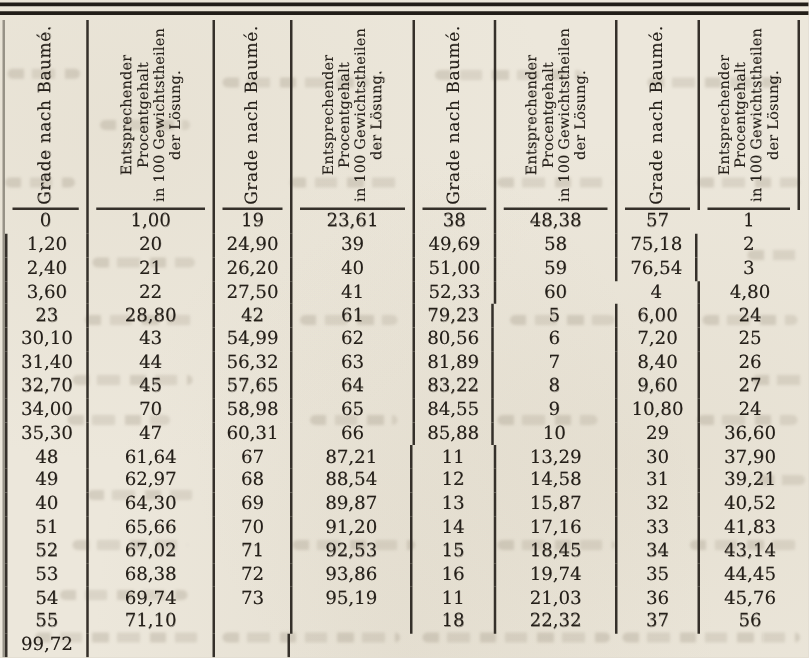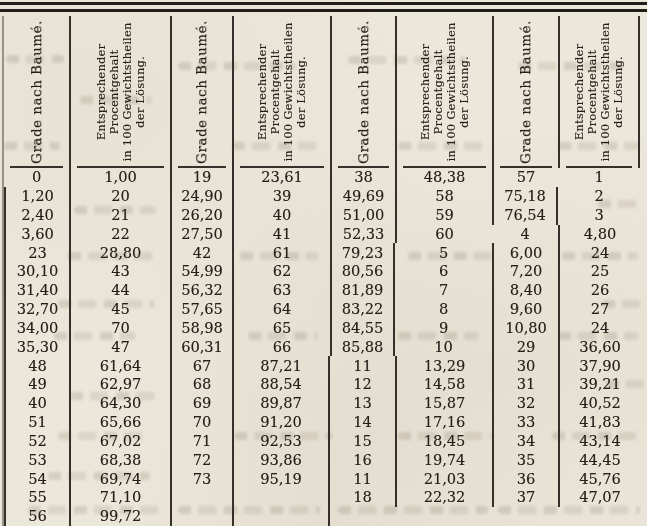--- a/index.html
+++ b/index.html
@@ -280,19 +280,18 @@
       <div class="cell bl">21,03</div>
       <div class="cell bl">36</div>
       <div class="cell bl">45,76</div>
       <div class="cell bl">55</div>
       <div class="cell bl">71,10</div>
       <div class="cell bl"></div>
       <div class="cell bl br"></div>
       <div class="cell">18</div>
       <div class="cell bl">22,32</div>
       <div class="cell bl">37</div>
-      <div class="cell bl">47,07</div>
       <div class="cell bl">56</div>
       <div class="cell bl">99,72</div>
       <div class="cell bl"></div>
       <div class="cell bl br"></div>
     </div>
 </div>
 
 </body></html>

